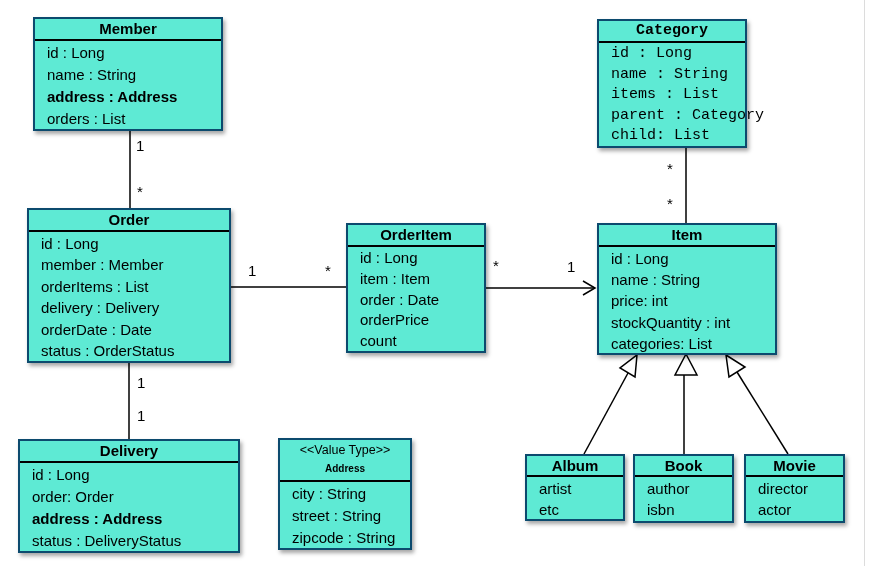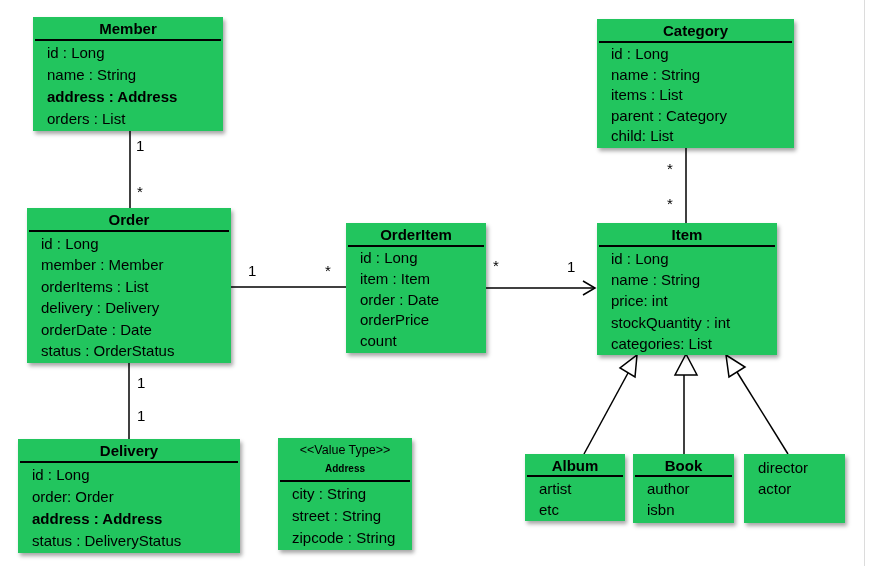--- a/index.html
+++ b/index.html
@@ -1,22 +1,22 @@
 <!DOCTYPE html>
 <html><head>
 <meta charset="utf-8">
 <style>
   html,body{margin:0;padding:0;background:#fff;}
   #canvas{
     position:relative;width:879px;height:566px;background:#ffffff;overflow:hidden;
     font-family:"Liberation Sans",sans-serif;color:#000;
   }
   .class-box{
-    position:absolute;box-sizing:border-box;background:#22c55e;
-    border:2px solid #22c55e;box-shadow:2px 3px 4px rgba(0,0,0,0.35);
+    position:absolute;box-sizing:border-box;background:#5eead4;
+    border:2px solid #0c4a6e;box-shadow:2px 3px 4px rgba(0,0,0,0.35);
   }
   .class-title{
     box-sizing:border-box;border-bottom:2px solid #000;font-weight:bold;
     text-align:center;font-size:15px;line-height:20px;height:22px;white-space:nowrap;overflow:hidden;
   }
   .class-header{box-sizing:border-box;border-bottom:2px solid #000;text-align:center;height:42px;}
   .stereotype{font-size:12.5px;line-height:16px;padding-top:2px;white-space:nowrap;}
   .stereo-title{font-weight:bold;font-size:10px;line-height:22px;white-space:nowrap;}
   .attrs{padding:1px 0 0 12px;font-size:15px;}
   .attr{line-height:var(--lh,22px);white-space:nowrap;}
@@ -85,21 +85,21 @@
     <div class="class-title">Item</div>
     <div class="attrs" style="--lh:21.2px;">
       <div class="attr">id : Long</div>
       <div class="attr">name : String</div>
       <div class="attr">price: int</div>
       <div class="attr">stockQuantity : int</div>
       <div class="attr">categories: List</div>
     </div>
   </div>
 
-  <div class="class-box" style="left:597px;top:19px;width:197px;height:129px;">
+  <div class="class-box" style="left:597px;top:19px;width:150px;height:129px;font-family:Liberation Mono, monospace;">
     <div class="class-title">Category</div>
     <div class="attrs" style="--lh:20.6px;">
       <div class="attr">id : Long</div>
       <div class="attr">name : String</div>
       <div class="attr">items : List</div>
       <div class="attr">parent : Category</div>
       <div class="attr">child: List</div>
     </div>
   </div>
 
@@ -135,20 +135,21 @@
 
   <div class="class-box" style="left:633px;top:454px;width:101px;height:69px;">
     <div class="class-title" style="height:21px;line-height:19px;">Book</div>
     <div class="attrs" style="--lh:21px;">
       <div class="attr">author</div>
       <div class="attr">isbn</div>
     </div>
   </div>
 
   <div class="class-box" style="left:744px;top:454px;width:101px;height:69px;">
+    <div class="class-title" style="height:21px;line-height:19px;">Movie</div>
     <div class="attrs" style="--lh:21px;">
       <div class="attr">director</div>
       <div class="attr">actor</div>
     </div>
   </div>
 
   <div class="mult" style="left:136px;top:138px;">1</div>
   <div class="mult" style="left:137px;top:184px;">*</div>
   <div class="mult" style="left:137px;top:375px;">1</div>
   <div class="mult" style="left:137px;top:408px;">1</div>

